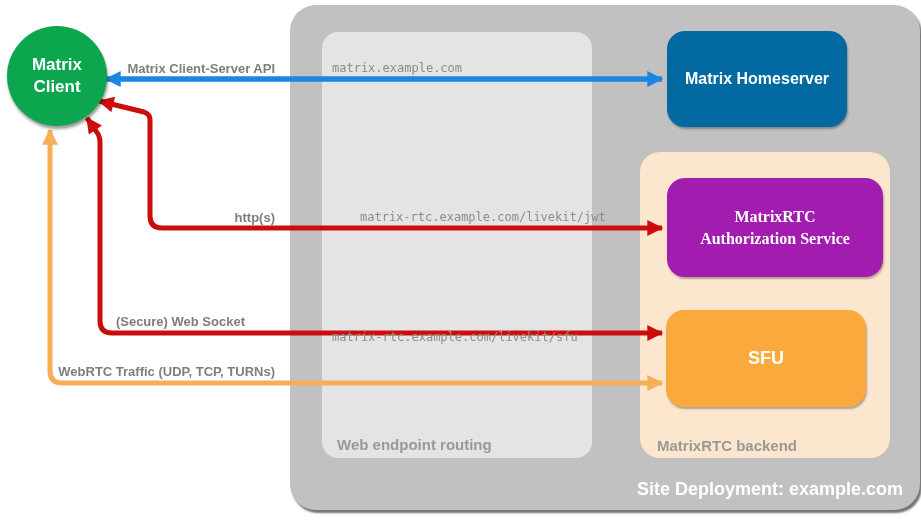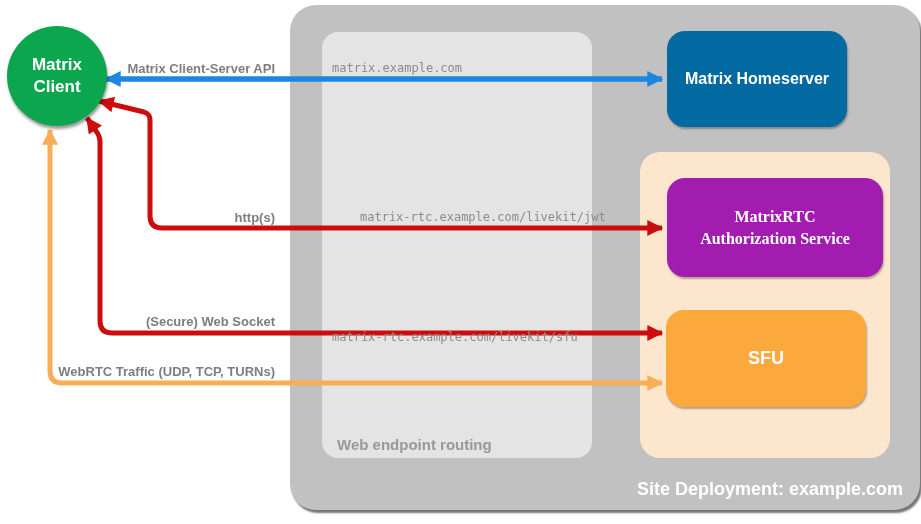--- a/index.html
+++ b/index.html
@@ -52,21 +52,21 @@
   .node-sfu{left:666px;top:310px;width:200px;height:97px;background:#fba93c;font-size:18px;}
   
   .arrows{position:absolute;left:0;top:0;width:921px;height:524px;pointer-events:none;}
   
   .conn-label{
     position:absolute;font-size:13px;font-weight:bold;color:#7e7e7e;
     white-space:nowrap;text-align:right;
   }
   .lbl-csapi{right:646px;top:61px;}
   .lbl-https{right:646px;top:210px;}
-  .lbl-ws{right:646px;top:314px;}
+  .lbl-ws{right:676px;top:314px;}
   .lbl-webrtc{right:646px;top:364px;}
   
   .endpoint{
     position:absolute;left:332px;font-family:"DejaVu Sans Mono",monospace;
     font-size:12px;color:#8c8c8c;white-space:nowrap;
   }
   .ep-0{top:61px;}
   .ep-1{top:210px;margin-left:28px;}
   .ep-2{top:330px;}
 </style>
@@ -116,15 +116,16 @@
   <div class="endpoint ep-0">matrix.example.com</div>
   <div class="endpoint ep-1">matrix-rtc.example.com/livekit/jwt</div>
   <div class="endpoint ep-2">matrix-rtc.example.com/livekit/sfu</div>
 
   <div class="conn-label lbl-csapi">Matrix Client-Server API</div>
   <div class="conn-label lbl-https">http(s)</div>
   <div class="conn-label lbl-ws">(Secure) Web Socket</div>
   <div class="conn-label lbl-webrtc">WebRTC Traffic (UDP, TCP, TURNs)</div>
 
   <div class="container-label routing-label">Web endpoint routing</div>
+  <div class="container-label backend-label">MatrixRTC backend</div>
   <div class="site-label">Site Deployment: example.com</div>
 
 </div>
 
 </body></html>

